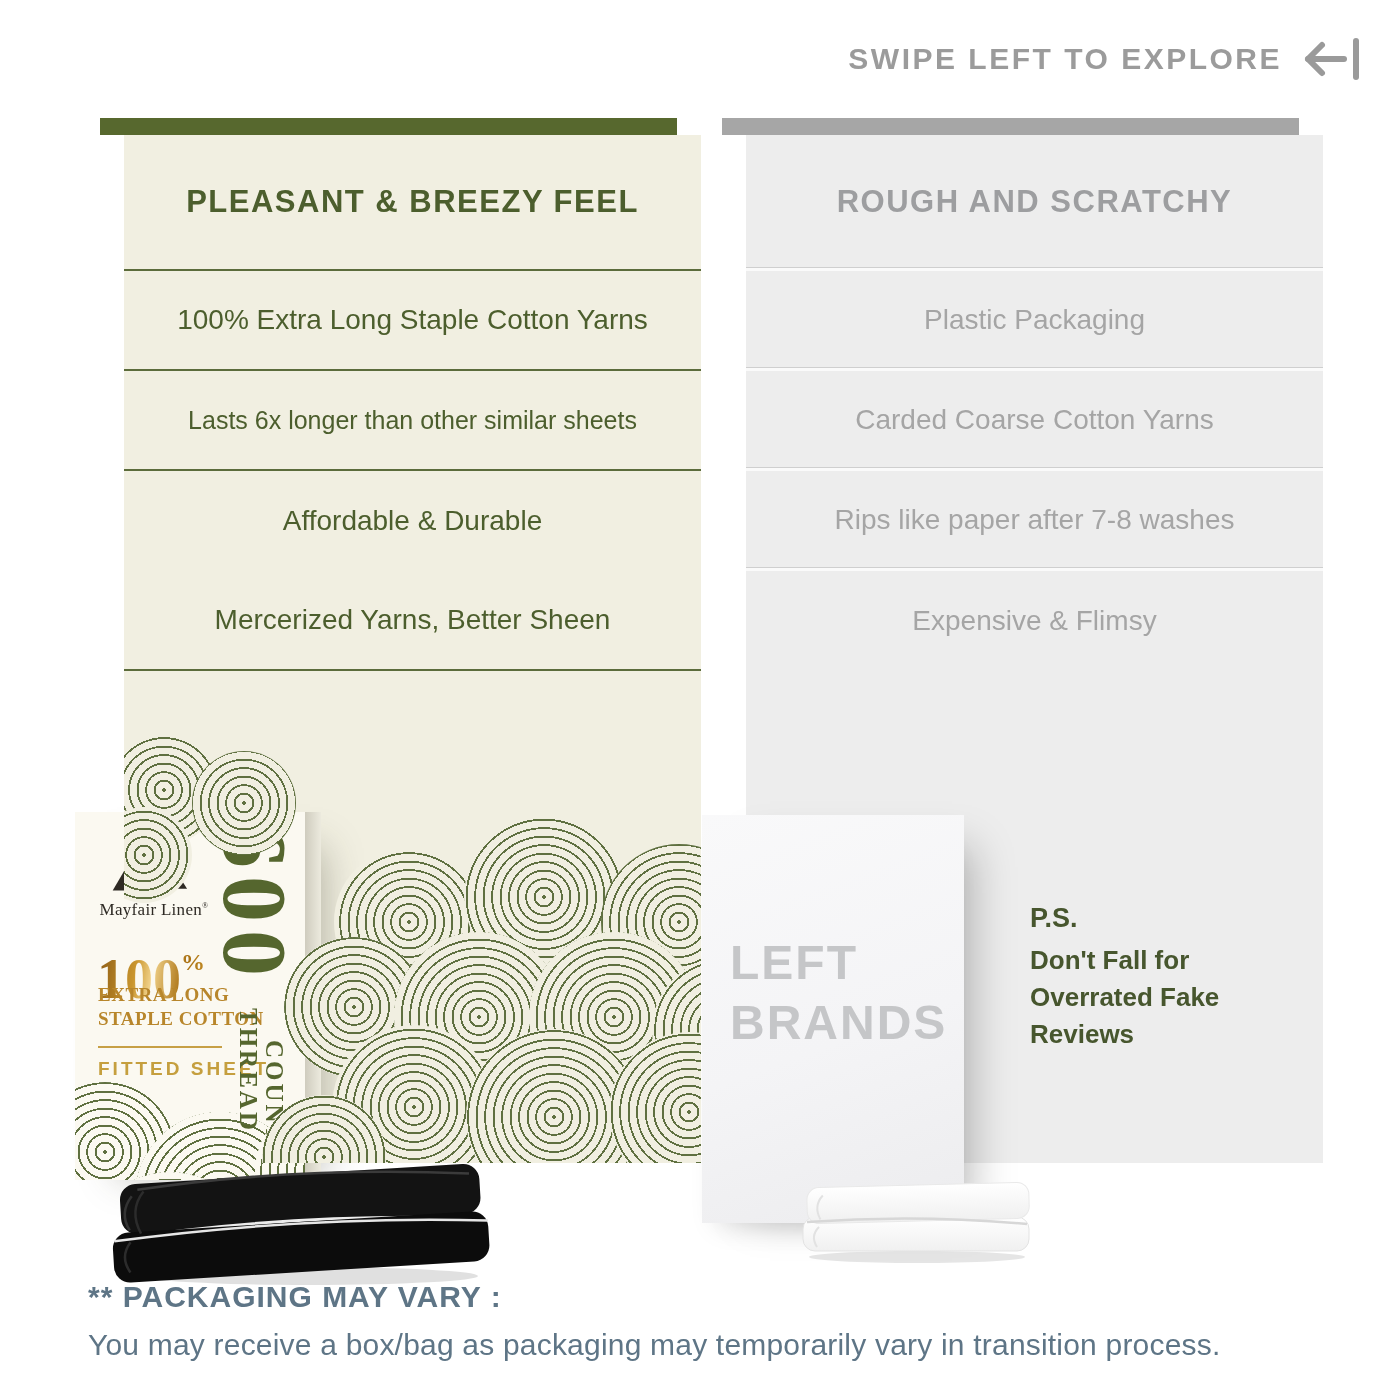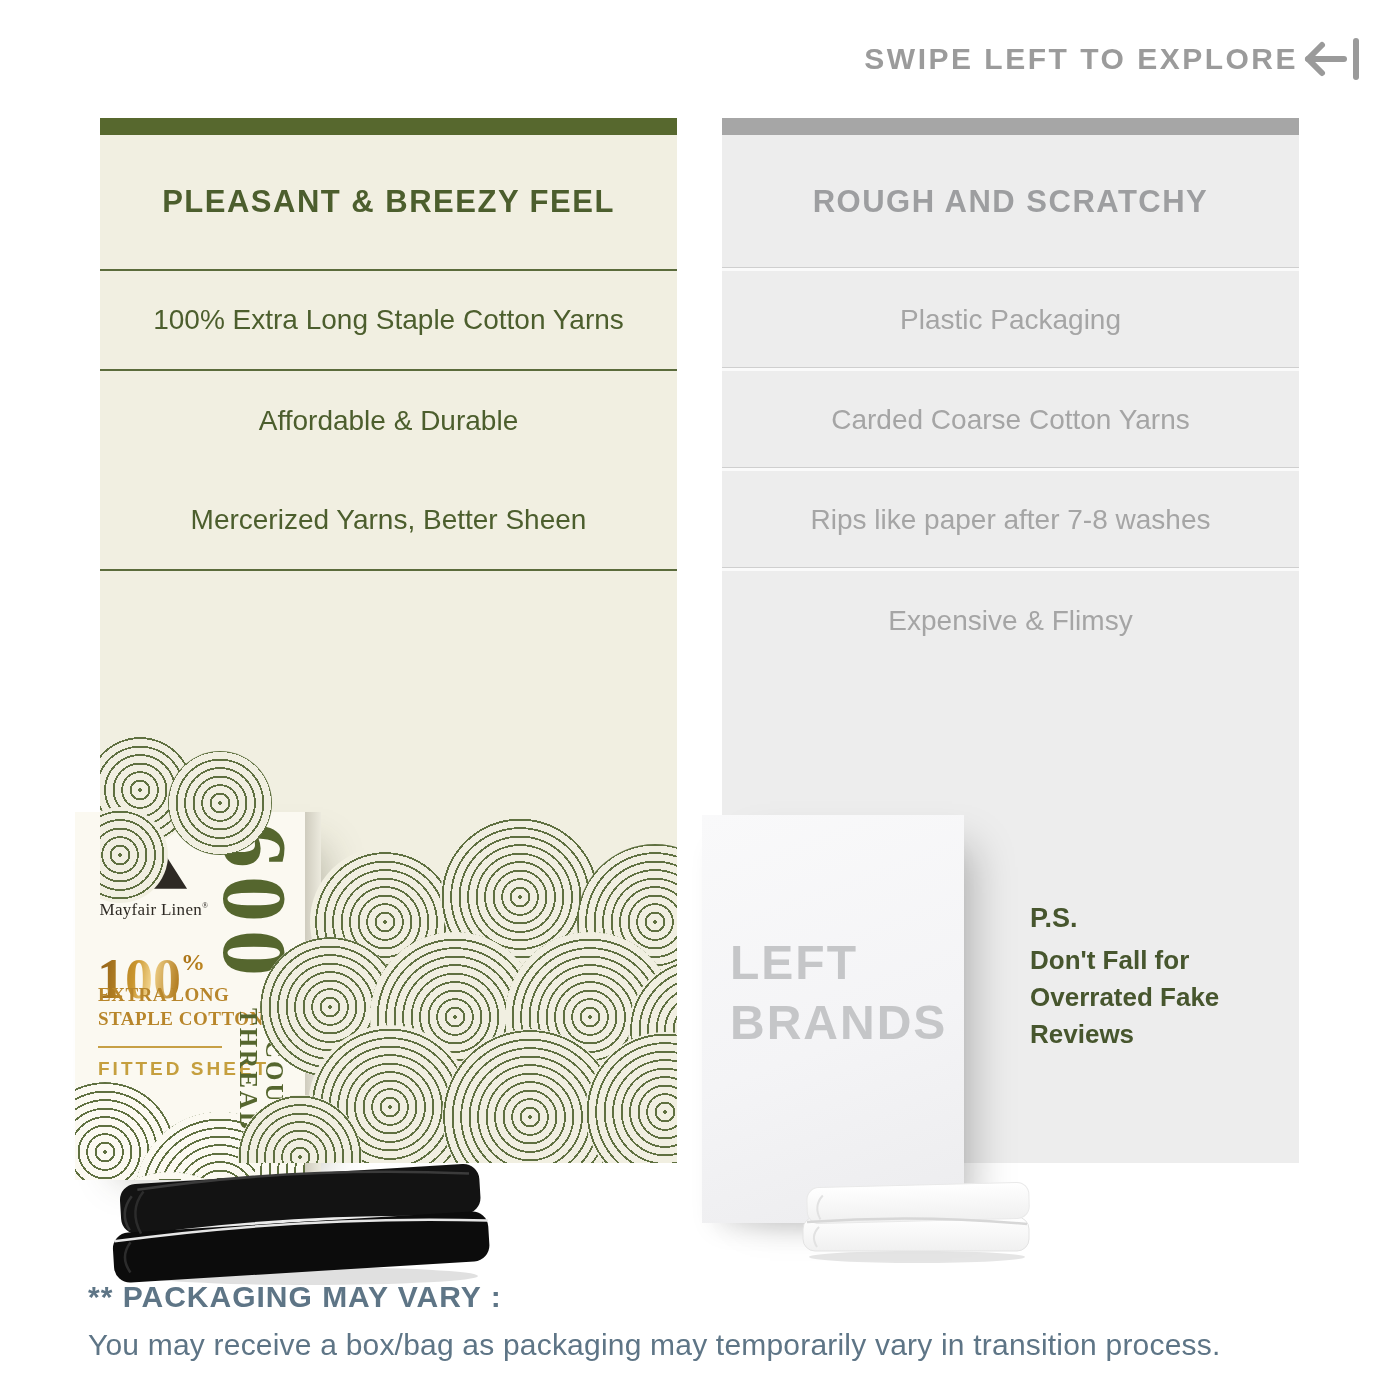--- a/index.html
+++ b/index.html
@@ -1,29 +1,29 @@
 <!DOCTYPE html>
 <html><head>
 <meta charset="utf-8">
 <style>
   * { margin:0; padding:0; box-sizing:border-box; }
   html,body { background:#fff; }
   body { font-family:"Liberation Sans", sans-serif; }
   .stage { position:relative; width:1400px; height:1400px; background:#fff; overflow:hidden; }
 
   
-  .swipe-hint { position:absolute; top:36px; right:38px; display:flex; align-items:center; color:#9b9b9b; }
+  .swipe-hint { position:absolute; top:36px; right:38px; display:flex; align-items:center; gap:16px; color:#9b9b9b; }
   .swipe-hint .label { font-size:30px; font-weight:bold; letter-spacing:2.5px; }
 
   
   .panel { position:absolute; top:118px; width:577px; height:1045px; }
   .panel-left  { left:100px; }
   .panel-right { left:722px; }
   .bar { height:17px; width:100%; }
-  .panel-body { position:relative; width:100%; height:1028px; overflow:hidden; }
+  .panel-body { position:relative; width:100%; height:1028px; overflow:hidden;margin-left:24px; }
   .cell { position:relative; z-index:2; display:flex; align-items:center; justify-content:center;
           text-align:center; white-space:nowrap; }
   .cell.head { height:136px; font-size:31px; font-weight:bold; letter-spacing:1.5px; }
   .cell.row  { height:100px; font-size:28px; }
   .cell.row.tight { font-size:25px; }
   .panel-left  .cell { border-bottom:2px solid #5b6b3b; }
   .panel-left  .cell.last { border-bottom:none; }
   .panel-right .cell { border-bottom:3px solid #fafafa; box-shadow: inset 0 -4px 0 -3px #cfcfcf; }
   .panel-right .cell.last { border-bottom:none; box-shadow:none; }
   .panel-right .cell.head { color:#9d9ea0; }
@@ -111,20 +111,21 @@
         <div class="sw" style="left:270px;top:797px;width:170px;height:170px"></div>
         <div class="sw" style="left:405px;top:797px;width:170px;height:170px"></div>
         <div class="sw" style="left:528px;top:823px;width:144px;height:144px"></div>
         <div class="sw" style="left:208px;top:890px;width:164px;height:164px"></div>
         <div class="sw" style="left:342px;top:894px;width:176px;height:176px"></div>
         <div class="sw" style="left:485px;top:897px;width:160px;height:160px"></div>
         <div class="sw" style="left:138px;top:960px;width:124px;height:124px"></div>
       </div>
       <div class="cell head">PLEASANT &amp; BREEZY FEEL</div>
       <div class="cell row">100% Extra Long Staple Cotton Yarns</div>
+      <div class="cell row tight">Lasts 6x longer than other similar sheets</div>
       <div class="cell row last">Affordable &amp; Durable</div>
       <div class="cell row">Mercerized Yarns, Better Sheen</div>
     </div>
   </section>
 
   <section class="panel panel-right">
     <div class="bar" style="background: rgb(166, 166, 166);"></div>
     <div class="panel-body" style="background: rgb(237, 237, 237); color: rgb(165, 165, 165);">
       <div class="cell head">ROUGH AND SCRATCHY</div>
       <div class="cell row">Plastic Packaging</div>

